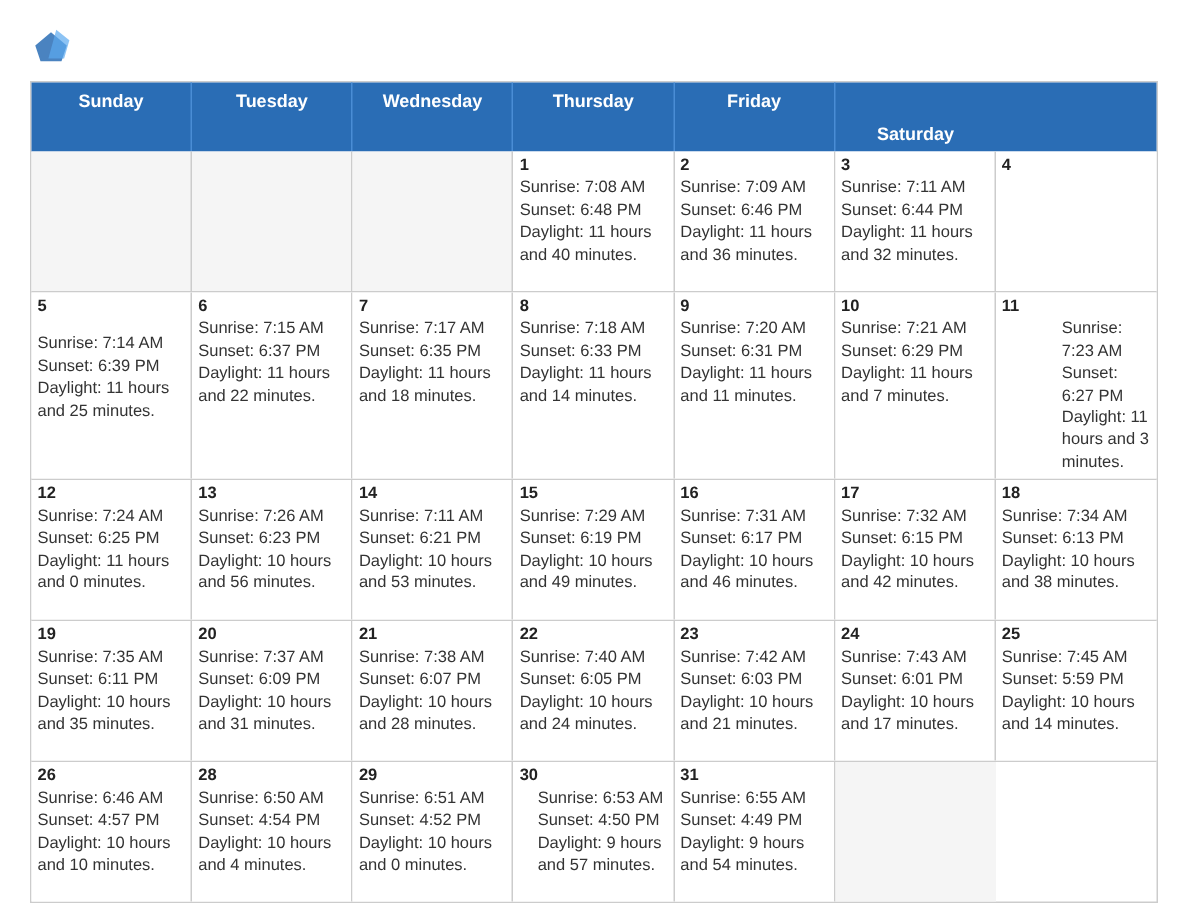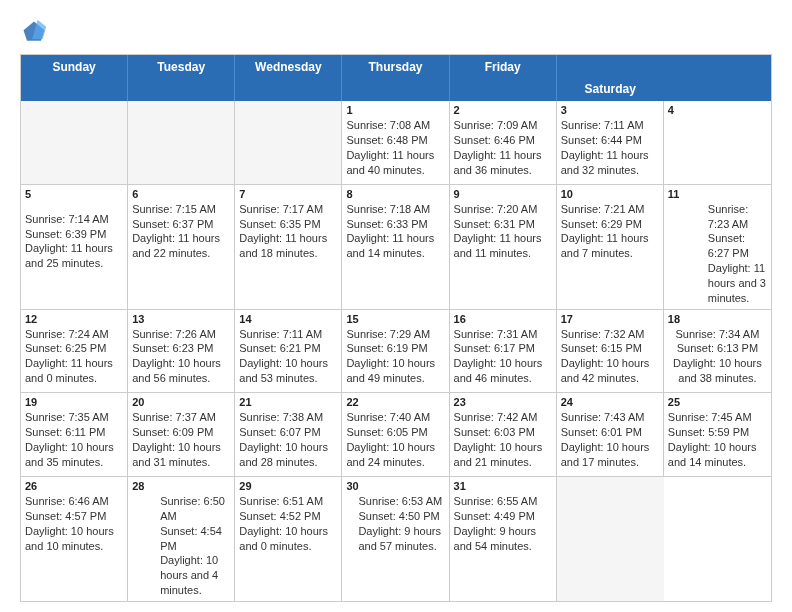--- a/index.html
+++ b/index.html
@@ -242,21 +242,21 @@
 Daylight: 10 hours and 46 minutes.</div>
           </div>
           <div class="cal-cell">
             <span class="day-num">17</span>
             <div class="cell-text" style="white-space: pre-line;">Sunrise: 7:32 AM
 Sunset: 6:15 PM
 Daylight: 10 hours and 42 minutes.</div>
           </div>
           <div class="cal-cell">
             <span class="day-num">18</span>
-            <div class="cell-text" style="white-space: pre-line; text-align: center;">Sunrise: 7:34 AM
+            <div class="cell-text" style="white-space: pre-line;">Sunrise: 7:34 AM
 Sunset: 6:13 PM
 Daylight: 10 hours and 38 minutes.</div>
           </div>
         </div>
         <div class="cal-row">
           <div class="cal-cell">
             <span class="day-num">19</span>
             <div class="cell-text" style="white-space: pre-line;">Sunrise: 7:35 AM
 Sunset: 6:11 PM
 Daylight: 10 hours and 35 minutes.</div>
@@ -300,21 +300,21 @@
         </div>
         <div class="cal-row">
           <div class="cal-cell">
             <span class="day-num">26</span>
             <div class="cell-text" style="white-space: pre-line;">Sunrise: 6:46 AM
 Sunset: 4:57 PM
 Daylight: 10 hours and 10 minutes.</div>
           </div>
           <div class="cal-cell">
             <span class="day-num">28</span>
-            <div class="cell-text" style="white-space: pre-line; margin-left: 28px;">Sunrise: 6:50 AM
+            <div class="cell-text" style="white-space: pre-line;">Sunrise: 6:50 AM
 Sunset: 4:54 PM
 Daylight: 10 hours and 4 minutes.</div>
           </div>
           <div class="cal-cell">
             <span class="day-num">29</span>
             <div class="cell-text" style="white-space: pre-line;">Sunrise: 6:51 AM
 Sunset: 4:52 PM
 Daylight: 10 hours and 0 minutes.</div>
           </div>
           <div class="cal-cell">

